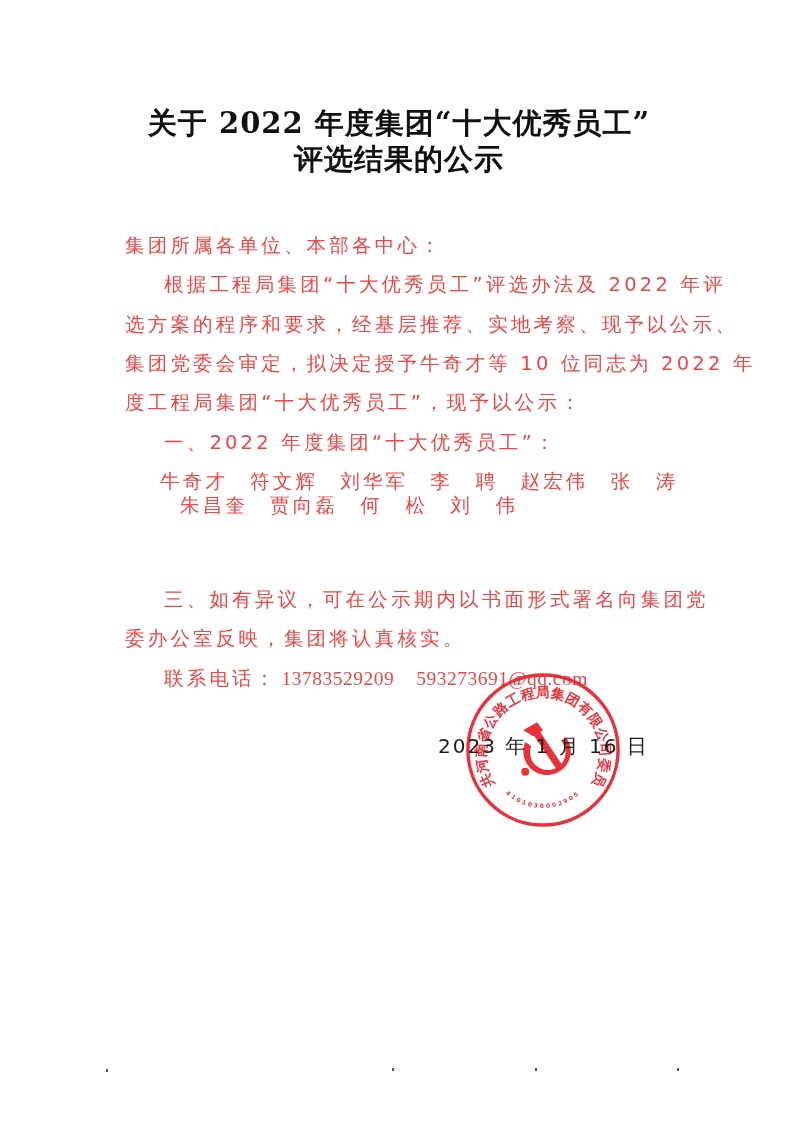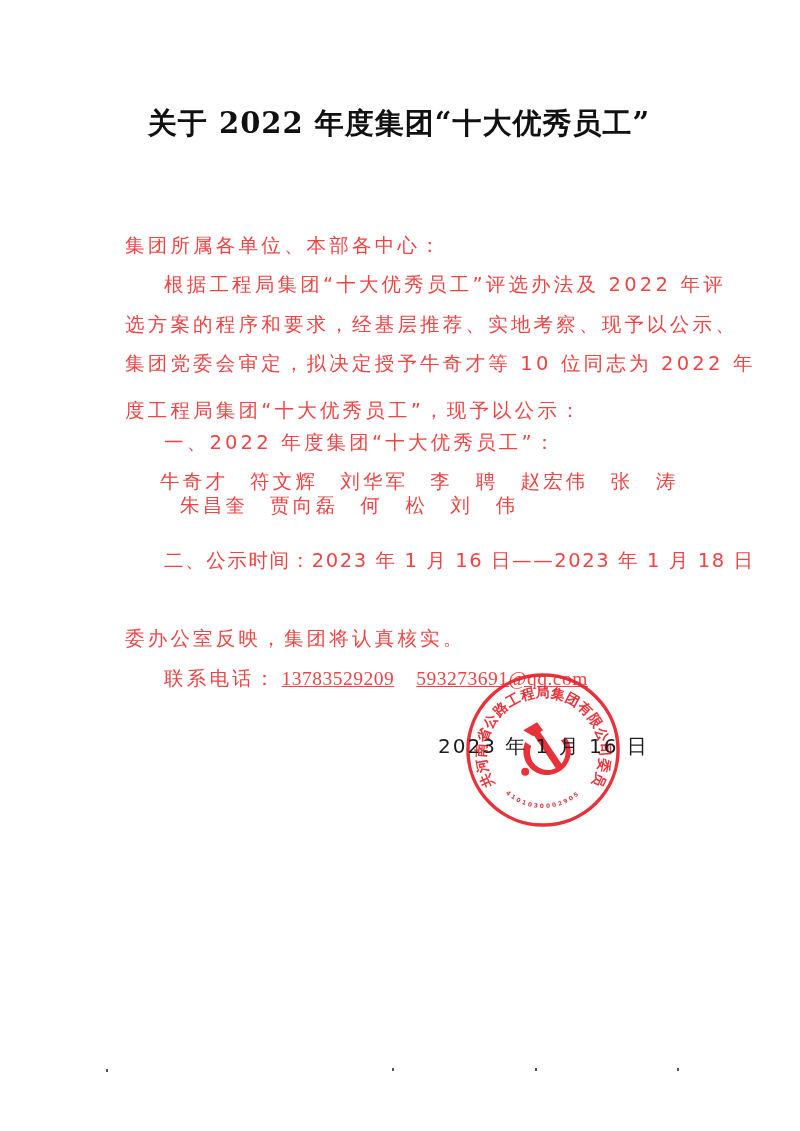--- a/index.html
+++ b/index.html
@@ -36,21 +36,20 @@
       position: absolute;
       font-family: "DejaVu Sans", "Liberation Sans", sans-serif;
       font-size: 19.5px;
       color: #ef4444;
       white-space: nowrap;
       letter-spacing: 3.2px;
     }
     .num {
       font-family: "Liberation Serif", "DejaVu Serif", serif;
       letter-spacing: 0.5px;
-      text-decoration: underline;
     }
     .names span {
       display: inline-block;
       margin-right: 22px;
     }
     .seal {
       position: absolute;
       left: 464px;
       top: 671px;
       width: 158px;
@@ -72,40 +71,41 @@
       width: 2px; height: 3px;
       background: #555;
     }
   </style>
 </head>
 <body>
 
 <div class="page">
 
   <div class="title l1">关于 2022 年度集团“十大优秀员工”</div>
+  <div class="title l2">评选结果的公示</div>
 
   <div class="line" style="left:125px; top:232px;">集团所属各单位、本部各中心：</div>
 
   <div class="line" style="left:164px; top:271px;text-align:center;">根据工程局集团“十大优秀员工”评选办法及 2022 年评</div>
   <div class="line" style="left:125px; top:311px;">选方案的程序和要求，经基层推荐、实地考察、现予以公示、</div>
   <div class="line" style="left:125px; top:350px;">集团党委会审定，拟决定授予牛奇才等 10 位同志为 2022 年</div>
-  <div class="line" style="left:125px; top:389px;margin-top:8px;">度工程局集团“十大优秀员工”，现予以公示：</div>
+  <div class="line" style="left:125px; top:389px;">度工程局集团“十大优秀员工”，现予以公示：</div>
 
   <div class="line" style="left:164px; top:429px;">一、2022 年度集团“十大优秀员工”：</div>
 
   <div class="line names" style="left:160px; top:468px;">
     <span>牛奇才</span><span>符文辉</span><span>刘华军</span><span>李　聘</span><span>赵宏伟</span><span>张　涛</span>
   </div>
 
   <div class="line names" style="left:164px; top:492px;margin-left:16px;">
     <span>朱昌奎</span><span>贾向磊</span><span>何　松</span><span>刘　伟</span>
   </div>
 
-  <div class="line" style="left:164px; top:547px; letter-spacing:1.6px;">二、公示时间：2023 年 1 月 16 日——2023 年 1 月 18 日</div>
 
+  <div class="line" style="left:164px; top:586px;">三、如有异议，可在公示期内以书面形式署名向集团党</div>
   <div class="line" style="left:125px; top:625px;">委办公室反映，集团将认真核实。</div>
 
   <div class="line" style="left:164px; top:665px;">
     <span>联系电话：</span><span class="num" style="margin-left:4px;">13783529209</span><span class="num" style="margin-left:22px;">593273691@qq.com</span>
   </div>
 
   <svg class="seal" viewBox="0 0 160 160">
     <defs>
       <path id="sealArc" d="M 28,110 A 58,58 0 1,1 132,110" fill="none"></path>
       <path id="codeArc" d="M 40,122 A 56,56 0 0,0 120,122" fill="none"></path>

